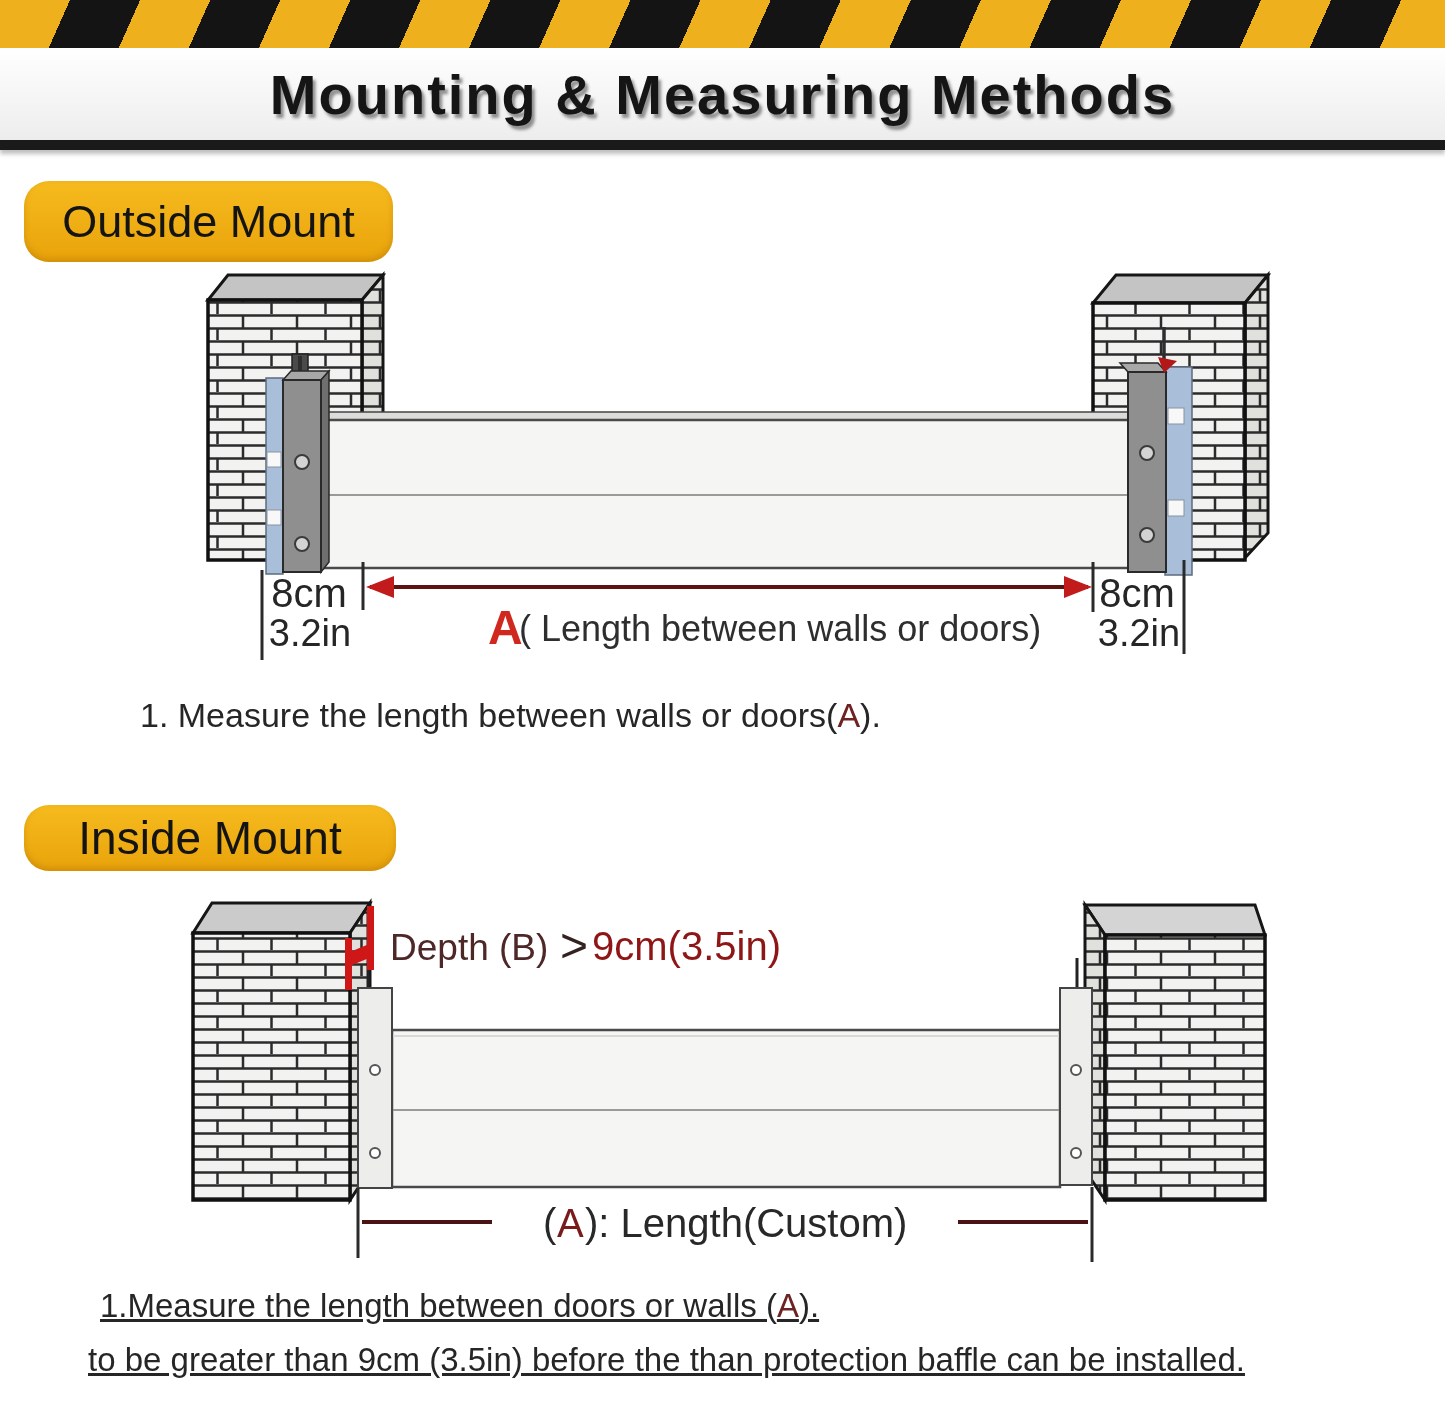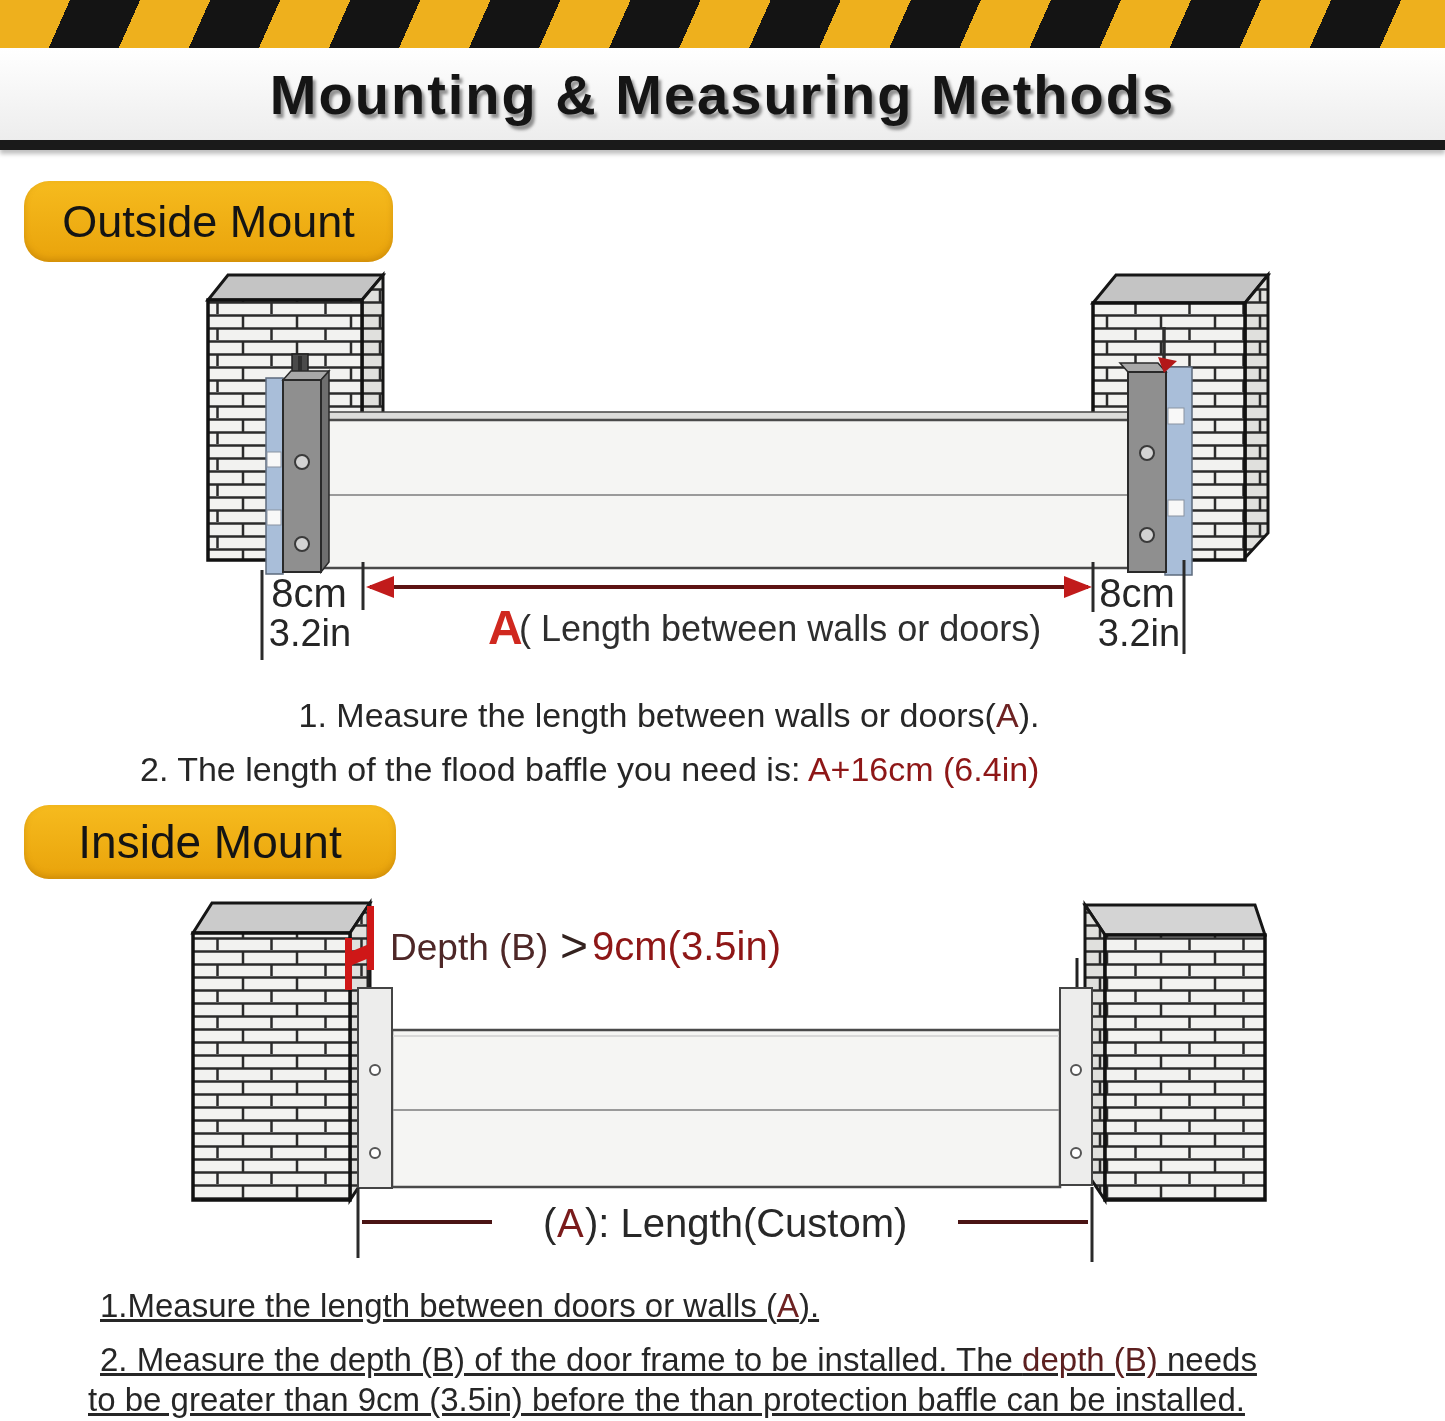--- a/index.html
+++ b/index.html
@@ -13,32 +13,32 @@
   .title-band h1{margin:17px;font-size:56px;font-weight:bold;color:#151515;letter-spacing:2px;
     text-shadow:3px 4px 3px rgba(45,45,45,0.5);}
   .black-bar{position:absolute;left:0;top:140px;width:1445px;height:10px;background:#1a1a1a;
     box-shadow:0 4px 4px rgba(0,0,0,0.25);}
 
   
   .tag{position:absolute;background:linear-gradient(180deg,#f6bb1e,#e9a30b);
     border-radius:25px;display:flex;align-items:center;justify-content:center;color:#141414;
     box-shadow:inset 0 -3px 6px rgba(160,100,0,0.35);}
   .tag-outside{left:24px;top:181px;width:369px;height:81px;font-size:45px;}
-  .tag-inside{left:24px;top:805px;width:372px;height:74px;font-size:46px;}
+  .tag-inside{left:24px;top:805px;width:372px;height:66px;font-size:46px;}
 
   
   .diagram{position:absolute;left:0;}
   .diagram1{top:262px;width:1445px;height:410px;}
   .diagram2{top:898px;width:1445px;height:402px;}
   svg text{font-family:"Liberation Sans",sans-serif;}
 
   
   .steps{position:absolute;color:#262626;}
   .steps p{margin:0;}
-  .steps1{left:140px;top:694px;font-size:34px;line-height:42px;text-align:right;}
+  .steps1{left:140px;top:694px;font-size:34px;line-height:42px;}
   .steps1 p{margin-bottom:12px;}
   .steps2{left:100px;top:1286px;font-size:33px;line-height:40px;text-decoration:underline;}
   .steps2 .p1{margin-bottom:14px;}
   .steps2 .p3{margin-left:-12px;}
   .maroon{color:#6e2222;}
   .red-val{color:#8e1717;}
   .maroon-val{color:#5d2020;}
 </style>
 </head>
 <body>
@@ -124,21 +124,20 @@
       <text x="310" y="384" font-size="38" fill="#262626" text-anchor="middle">3.2in</text>
       <text x="1137" y="345" font-size="40" fill="#262626" text-anchor="middle">8cm</text>
       <text x="1139" y="384" font-size="38" fill="#262626" text-anchor="middle">3.2in</text>
       <text x="488" y="382" font-size="48" font-weight="bold" fill="#d0281f">A</text>
       <text x="519" y="379" font-size="36" fill="#2e2e2e">( Length between walls or doors)</text>
     </g>
   </svg>
 
   <div class="steps steps1">
     <p><span>1. Measure the length between walls or doors(</span><span class="maroon">A</span><span>).</span></p>
-    <p><span>2. The length of the flood baffle you need is: </span><span class="red-val">A+16cm (6.4in)</span></p>
   </div>
 
   <div class="tag tag-inside">
     <span>Inside Mount</span>
   </div>
 
   <svg class="diagram diagram2" viewBox="0 0 1445 402">
     <defs>
       <pattern id="brickB" width="54" height="26" patternUnits="userSpaceOnUse">
         <rect width="54" height="26" fill="#f2f2f0"></rect>
@@ -200,17 +199,16 @@
       <line x1="362" y1="324" x2="492" y2="324" stroke="#4a1414" stroke-width="4"></line>
       <line x1="958" y1="324" x2="1088" y2="324" stroke="#4a1414" stroke-width="4"></line>
       <text x="543" y="339" font-size="40" fill="#282828">(</text>
       <text x="557" y="339" font-size="40" fill="#7a1b1b">A</text>
       <text x="585" y="339" font-size="40" fill="#282828">): Length(Custom)</text>
     </g>
   </svg>
 
   <div class="steps steps2">
     <p class="p1"><span>1.Measure the length between doors or walls (</span><span class="maroon">A</span><span>).</span></p>
-    <p class="p2"><span>2. Measure the depth (B) of the door frame to be installed. The </span><span class="maroon-val">depth (B)</span><span> needs</span></p>
     <p class="p3"><span>to be greater than 9cm (3.5in) before the than protection baffle can be installed.</span></p>
   </div>
 
 </div>
 
 </body></html>

